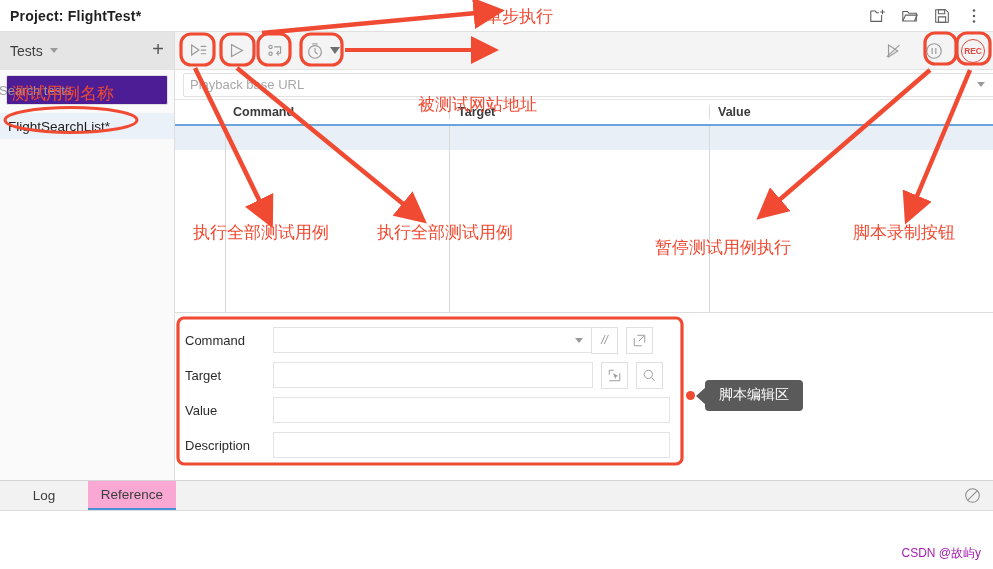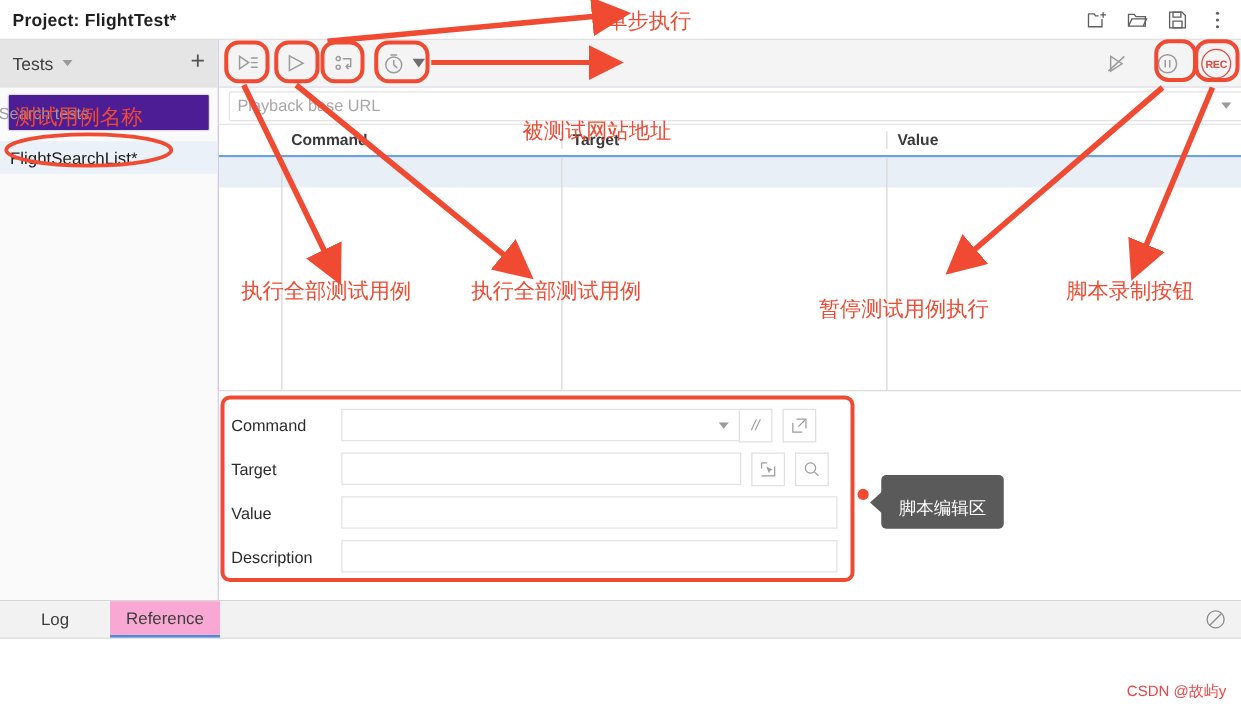--- a/index.html
+++ b/index.html
@@ -216,37 +216,37 @@
   }
   .tab.active { background: #f9a8d4; border-bottom: 2.5px solid #4a90d9; }
   #clear-log-button { margin-left:auto; display:flex; align-items:center; padding-right: 12px; color:#8a8a8a; cursor:pointer; }
   #clear-log-button svg { width:17px; height:17px; }
   #console-text {
     font-size: 12.5px; font-weight: bold; color: #2b2b2b;
     padding: 10px 0 0 8px;
   }
   #watermark {
     position: absolute; right: 12px; bottom: 7px;
-    font-size: 12px; color: #ef4444;
+    font-size: 12px; color: #a21caf;
   }
 
   
   #annotations { position:absolute; left:0; top:0; width:993px; height:569px; pointer-events:none; }
   .ann-text {
     position: absolute;
     color: #f04a32;
     font-size: 17px;
     white-space: nowrap;
     font-family: "DejaVu Sans", "Liberation Sans", sans-serif;
   }
   .callout {
     position:absolute;
     background: #5a5a5a; color:#fff;
     font-size: 14px;
-    padding: 18px 14px 7px 14px;
+    padding: 6px 14px 7px 14px;
     border-radius: 4px;
     white-space: nowrap;
   }
   .callout::before {
     content:"";
     position:absolute; left:-9px; top:50%; transform: translateY(-50%);
     border-top: 9px solid transparent;
     border-bottom: 9px solid transparent;
     border-right: 10px solid #5a5a5a;
   }

